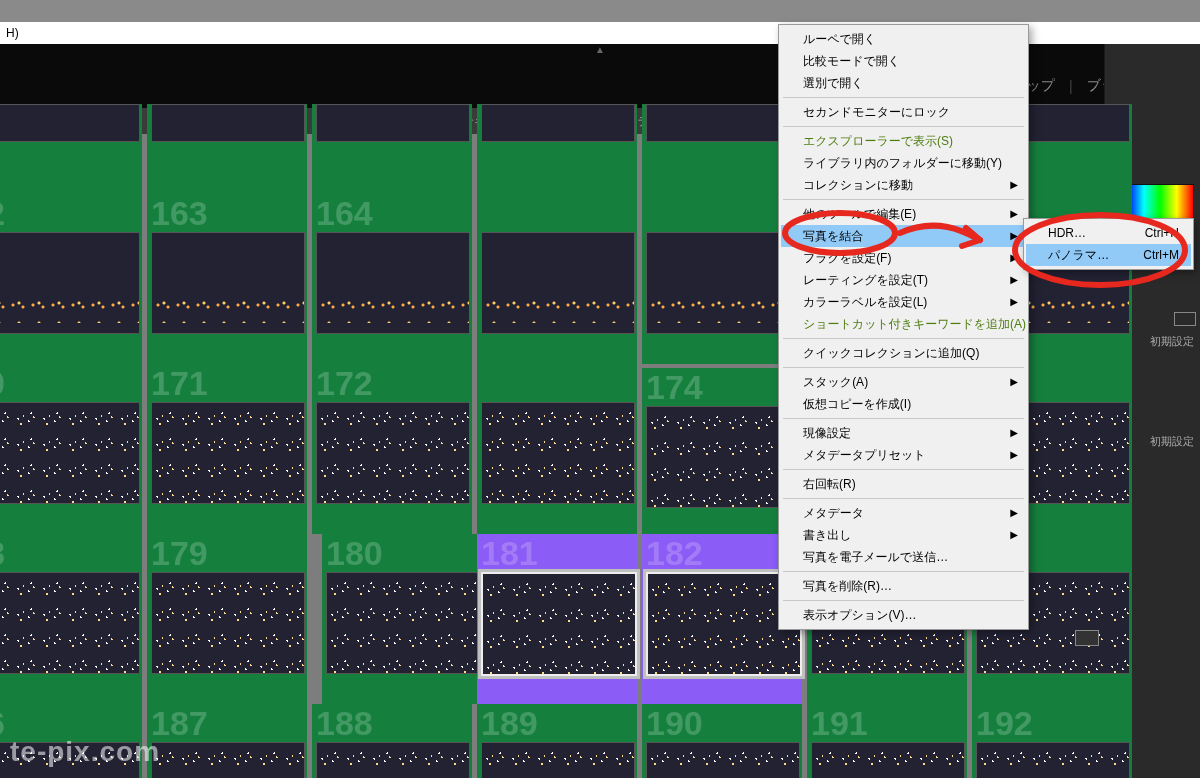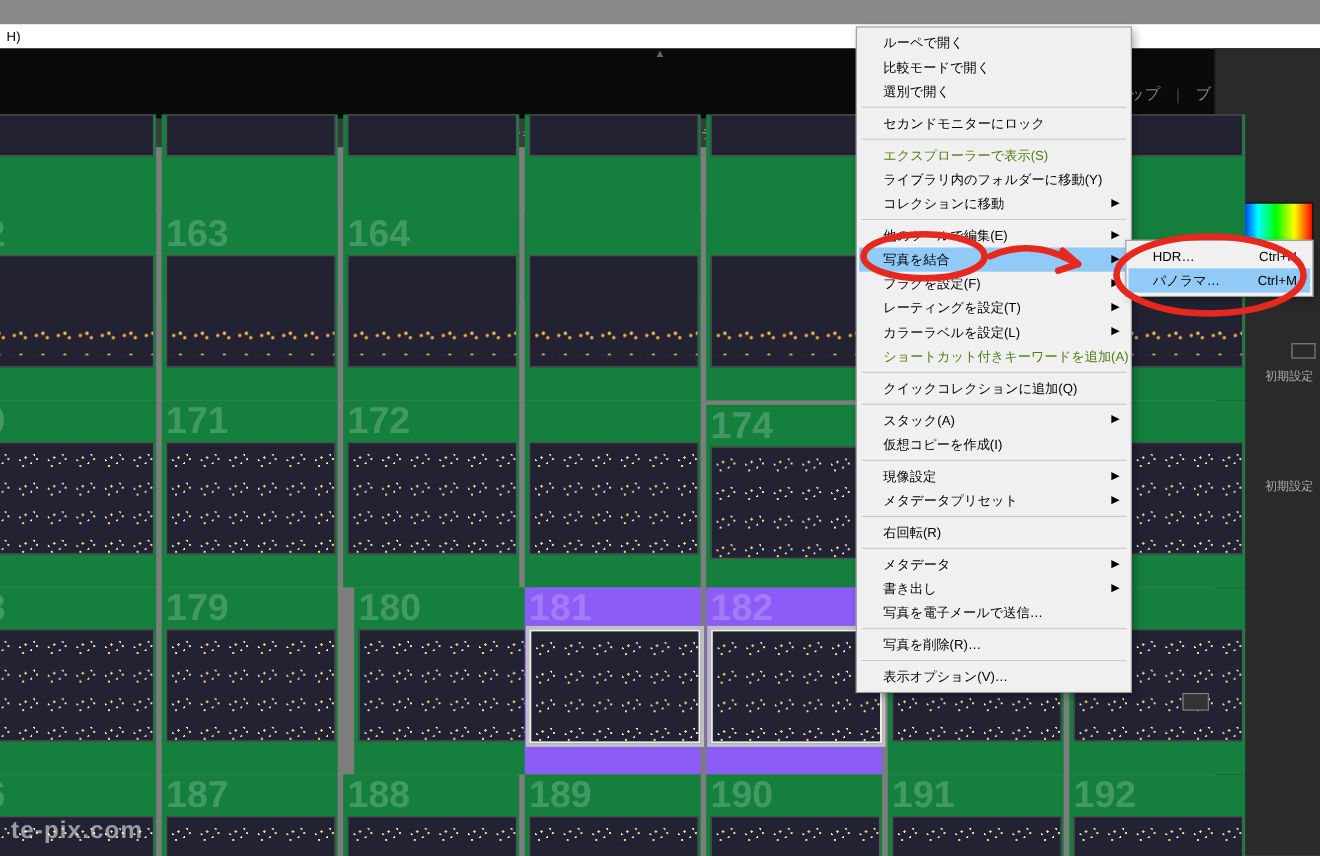--- a/index.html
+++ b/index.html
@@ -33,21 +33,21 @@
 .ctxmenu .mi{height:22px;line-height:22px;padding:0 28px 0 22px;white-space:nowrap;position:relative}
 .ctxmenu .mi.disabled{color:#4d7c0f}
 .ctxmenu .mi.hi{background:#91c9f7}
 .ctxmenu .mi .arrow{position:absolute;right:8px;top:0;line-height:22px;font-size:10px}
 .ctxmenu .mi .sc{position:absolute;right:12px}
 .ctxmenu hr{border:none;border-top:1px solid #c8c8c8;margin:3px 2px}
 .submenu{left:245px;top:222px}
 .submenu .mi{padding-right:70px}
 .annot{position:absolute;pointer-events:none}
 .annot path,.annot ellipse{fill:none;stroke:#e6281e;stroke-width:6;stroke-linecap:round}
-.watermark{position:absolute;left:10px;bottom:10px;color:rgba(255,255,255,.55);font-size:22px;font-weight:bold;letter-spacing:1px}
+.watermark{position:absolute;left:10px;bottom:10px;color:rgba(255,255,255,.55);font-size:28px;font-weight:bold;letter-spacing:1px}
 .badge{position:absolute;width:22px;height:14px;border:1px solid #888;background:#333}
 .sbadge{position:absolute;right:4px;top:268px;width:20px;height:12px;border:1px solid #888}
 </style>
 </head>
 <body>
 
 <div class="menubar"></div>
 <div class="whitebar"><span>H)</span></div>
 
 <div class="topblack"></div>

